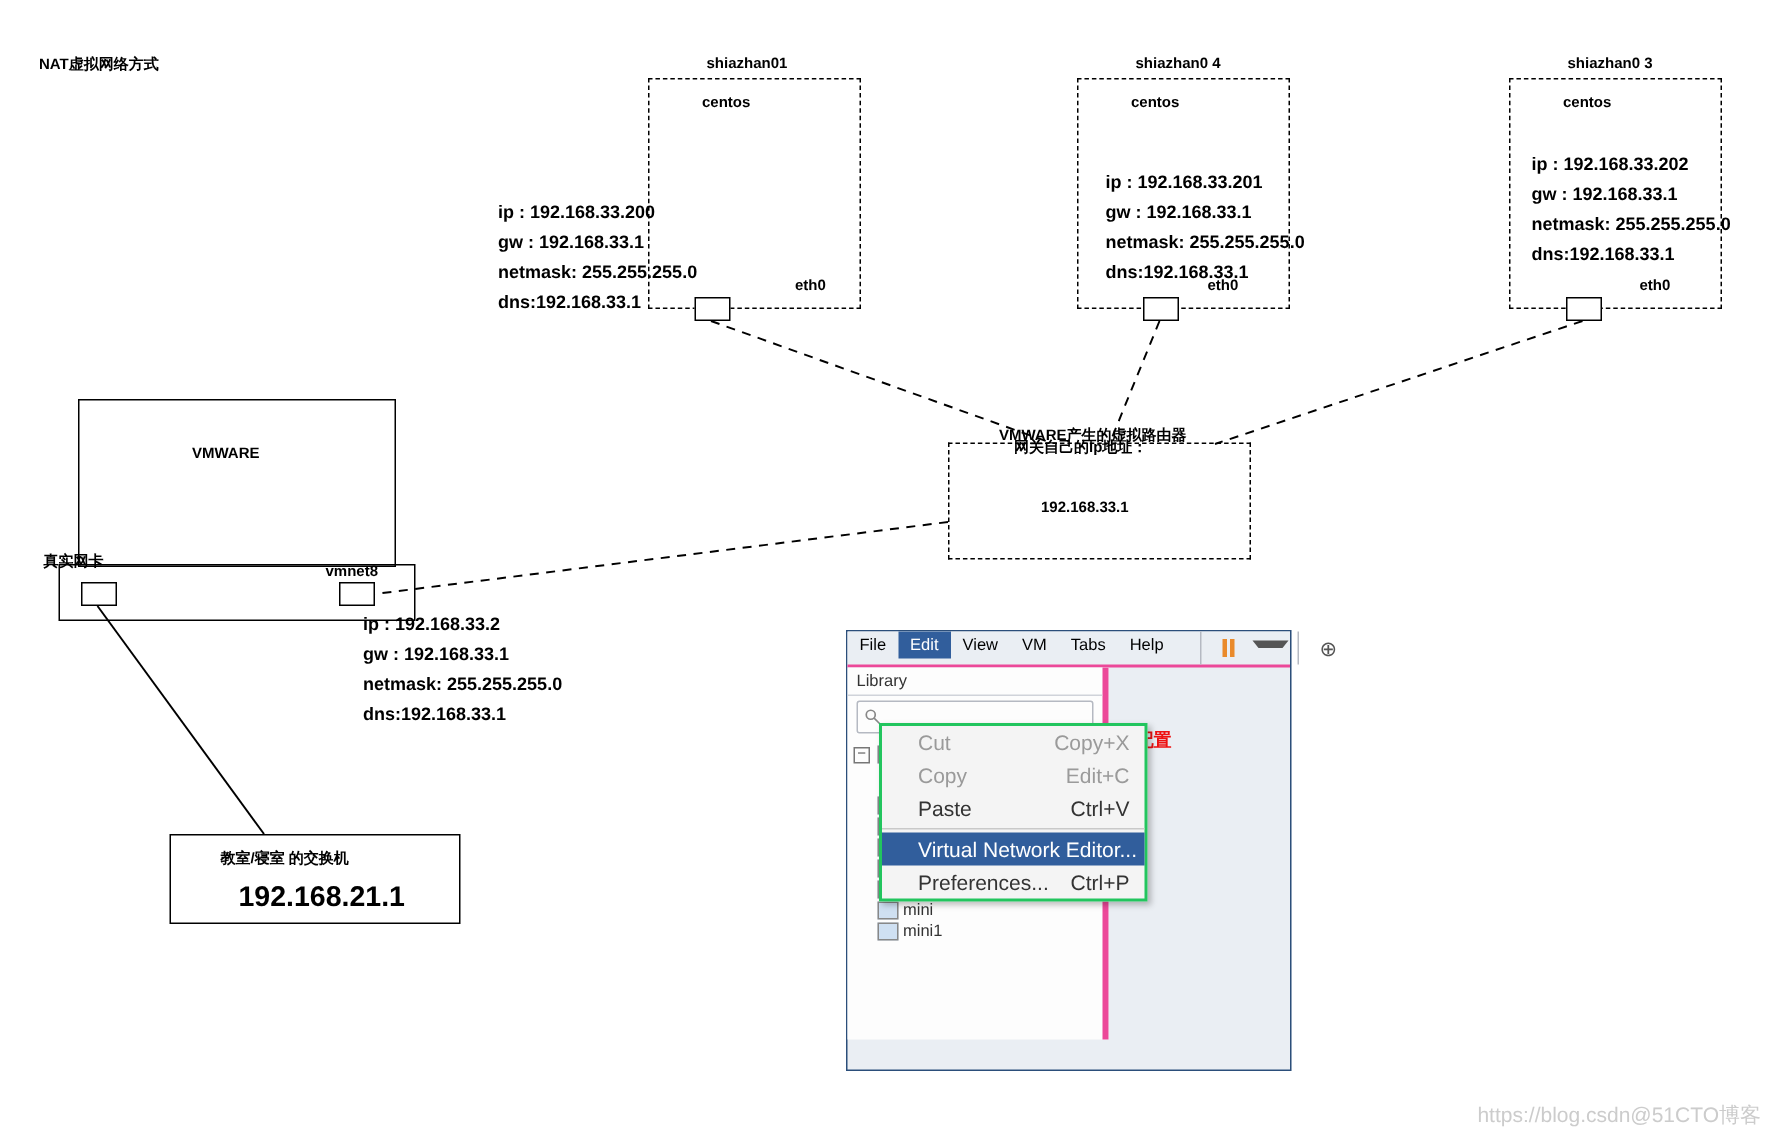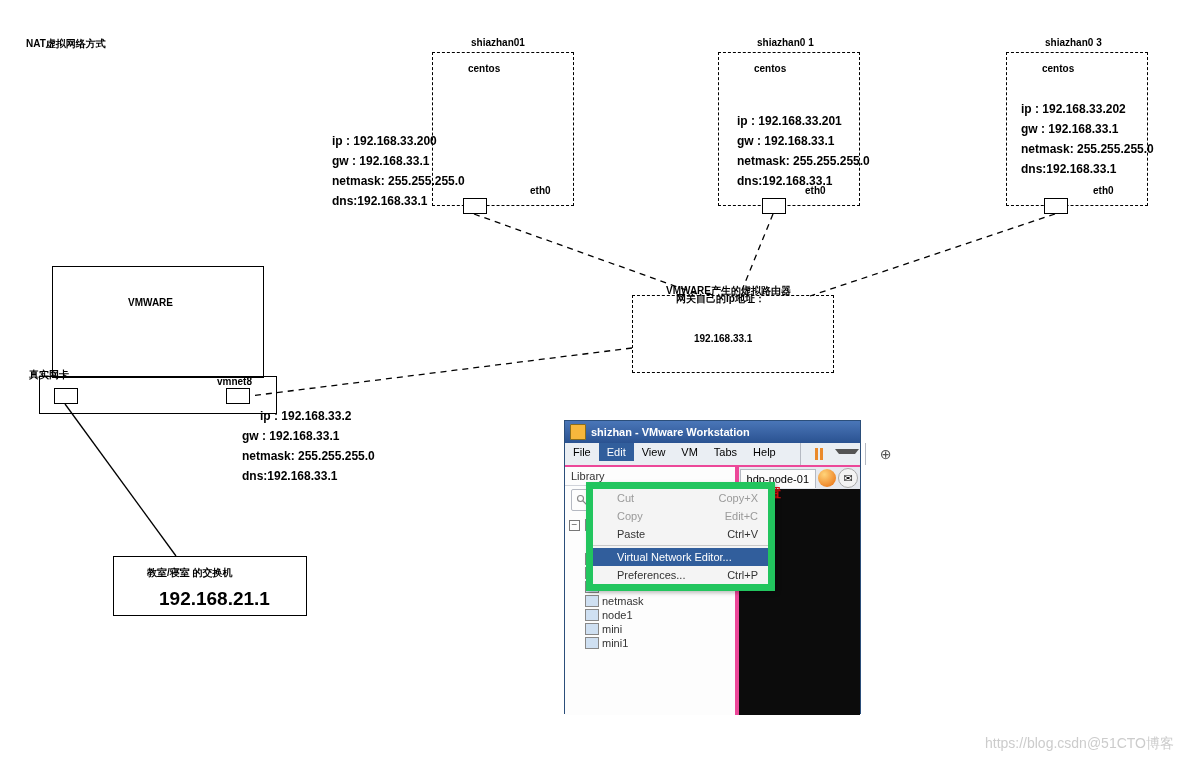--- a/index.html
+++ b/index.html
@@ -35,21 +35,21 @@
   .tree .row.root{padding-left:2px}
   .tree .ico{width:12px;height:10px;border:1px solid #888;background:#cfe0f2}
   .pm{width:9px;height:9px;border:1px solid #777;text-align:center;line-height:8px;font-size:10px;color:#555;margin-right:2px}
   .main{flex:1;background:#0c0c0c;position:relative}
   .tabbar{position:absolute;top:0;right:0;left:0;height:22px;background:#e6e9ef;display:flex;justify-content:flex-end;align-items:center;padding-right:2px;gap:2px}
   .tab{background:#fcfcfc;border:1px solid #b5b9c2;border-bottom:none;height:18px;padding:0 6px;display:flex;align-items:center;font-size:11px}
   .round{width:18px;height:18px;border-radius:50%;display:inline-flex;align-items:center;justify-content:center}
   .fx{background:radial-gradient(circle at 35% 30%,#ffd47a,#e8690b)}
   .env{background:#f3f3f3;border:1px solid #aaa}
 
-  .ctx{position:absolute;border:7px solid #22c55e;background:#f4f4f4;box-shadow:2px 2px 4px rgba(0,0,0,.25);font-size:11px;z-index:50}
+  .ctx{position:absolute;border:2px solid #22c55e;background:#f4f4f4;box-shadow:2px 2px 4px rgba(0,0,0,.25);font-size:14px;z-index:50}
   .ctx .item{display:flex;justify-content:space-between;align-items:center;padding:3px 10px 3px 24px;color:#333;white-space:nowrap}
   .ctx .item.dis{color:#9a9a9a}
   .ctx .item.sel{background:#315e9c;color:#fff}
   .ctx hr{border:none;border-top:1px solid #c9c9c9;margin:2px 0}
   .ctx{left:586px;top:482px;width:175px}
 
   .note{position:absolute;color:#e11;font-size:12px;line-height:1.3;font-weight:bold;white-space:nowrap}
   .arrow{position:absolute;stroke:#e11;fill:#e11}
 
   .wm{position:absolute;right:10px;bottom:6px;color:#ccc;font-size:14px}
@@ -64,21 +64,21 @@
   <div class="t" style="left:471px;top:36px">shiazhan01</div>
   <div class="box-dashed" style="left:432px;top:52px;width:140px;height:152px"></div>
   <div class="t" style="left:468px;top:62px">centos</div>
   <div class="t small" style="left:332px;top:133px">ip : 192.168.33.200</div>
   <div class="t small" style="left:332px;top:153px">gw : 192.168.33.1</div>
   <div class="t small" style="left:332px;top:173px">netmask: 255.255.255.0</div>
   <div class="t small" style="left:332px;top:193px">dns:192.168.33.1</div>
   <div class="t" style="left:530px;top:184px">eth0</div>
   <div class="port" style="left:463px;top:198px"></div>
 
-  <div class="t" style="left:757px;top:36px">shiazhan0  1</div>
+  <div class="t" style="left:757px;top:36px">shiazhan0  4</div>
   <div class="box-dashed" style="left:718px;top:52px;width:140px;height:152px"></div>
   <div class="t" style="left:754px;top:62px">centos</div>
   <div class="t small" style="left:737px;top:113px">ip : 192.168.33.201</div>
   <div class="t small" style="left:737px;top:133px">gw : 192.168.33.1</div>
   <div class="t small" style="left:737px;top:153px">netmask: 255.255.255.0</div>
   <div class="t small" style="left:737px;top:173px">dns:192.168.33.1</div>
   <div class="t" style="left:805px;top:184px">eth0</div>
   <div class="port" style="left:762px;top:198px"></div>
 
   <div class="t" style="left:1045px;top:36px">shiazhan0  3</div>
@@ -96,42 +96,38 @@
   <div class="t" style="left:676px;top:292px">网关自己的ip地址：</div>
   <div class="t" style="left:694px;top:332px">192.168.33.1</div>
 
   <div class="box-solid" style="left:52px;top:266px;width:210px;height:110px"></div>
   <div class="box-solid" style="left:39px;top:376px;width:236px;height:36px"></div>
   <div class="t" style="left:128px;top:296px">VMWARE</div>
   <div class="t" style="left:29px;top:368px">真实网卡</div>
   <div class="t" style="left:217px;top:375px">vmnet8</div>
   <div class="port" style="left:54px;top:388px"></div>
   <div class="port" style="left:226px;top:388px"></div>
-  <div class="t small" style="left:260px;top:408px">ip : 192.168.33.2</div>
+  <div class="t small" style="left:242px;top:408px">ip : 192.168.33.2</div>
   <div class="t small" style="left:242px;top:428px">gw : 192.168.33.1</div>
   <div class="t small" style="left:242px;top:448px">netmask: 255.255.255.0</div>
   <div class="t small" style="left:242px;top:468px">dns:192.168.33.1</div>
 
   <div class="box-solid" style="left:113px;top:556px;width:192px;height:58px"></div>
   <div class="t" style="left:147px;top:566px">教室/寝室  的交换机</div>
   <div class="t big" style="left:159px;top:586px">192.168.21.1</div>
 
   <svg class="lines">
     <line x1="474" y1="214" x2="700" y2="295" stroke="#000" stroke-width="1.3" stroke-dasharray="6 5"></line>
     <line x1="773" y1="214" x2="740" y2="295" stroke="#000" stroke-width="1.3" stroke-dasharray="6 5"></line>
     <line x1="1055" y1="214" x2="810" y2="296" stroke="#000" stroke-width="1.3" stroke-dasharray="6 5"></line>
     <line x1="632" y1="348" x2="250" y2="396" stroke="#000" stroke-width="1.3" stroke-dasharray="6 5"></line>
     <line x1="65" y1="404" x2="176" y2="556" stroke="#000" stroke-width="1.3"></line>
   </svg>
 
   <div class="app">
-    <div class="tb">
-      <span class="tb-ico"></span>
-      <span>shizhan - VMware Workstation</span>
-    </div>
     <div class="mnu">
       <span>File</span>
       <span class="open">Edit</span>
       <span>View</span>
       <span>VM</span>
       <span>Tabs</span>
       <span>Help</span>
       <span class="spacer"></span>
       <span class="tbtn">
           <span class="pause">
@@ -181,29 +177,20 @@
           <div class="row">
               <span class="ico"></span>
               <span>mini</span>
             </div>
           <div class="row">
               <span class="ico"></span>
               <span>mini1</span>
             </div>
         </div>
       </div>
-      <div class="main">
-        <div class="tabbar">
-          <div class="tab">
-              <span>hdp-node-01</span>
-            </div>
-          <span class="round fx"></span>
-          <span class="round env">✉</span>
-        </div>
-      </div>
     </div>
   </div>
 
   <div class="ctx">
     <div class="item dis">
         <span>Cut</span>
         <span>Copy+X</span>
       </div>
     <div class="item dis">
         <span>Copy</span>

